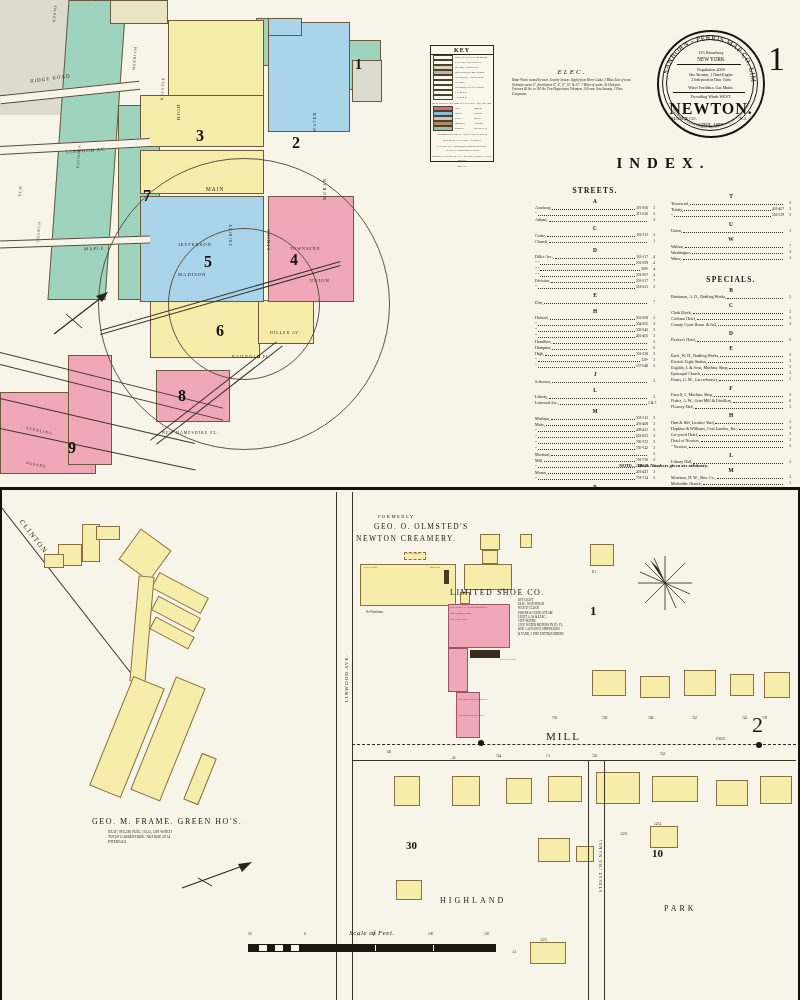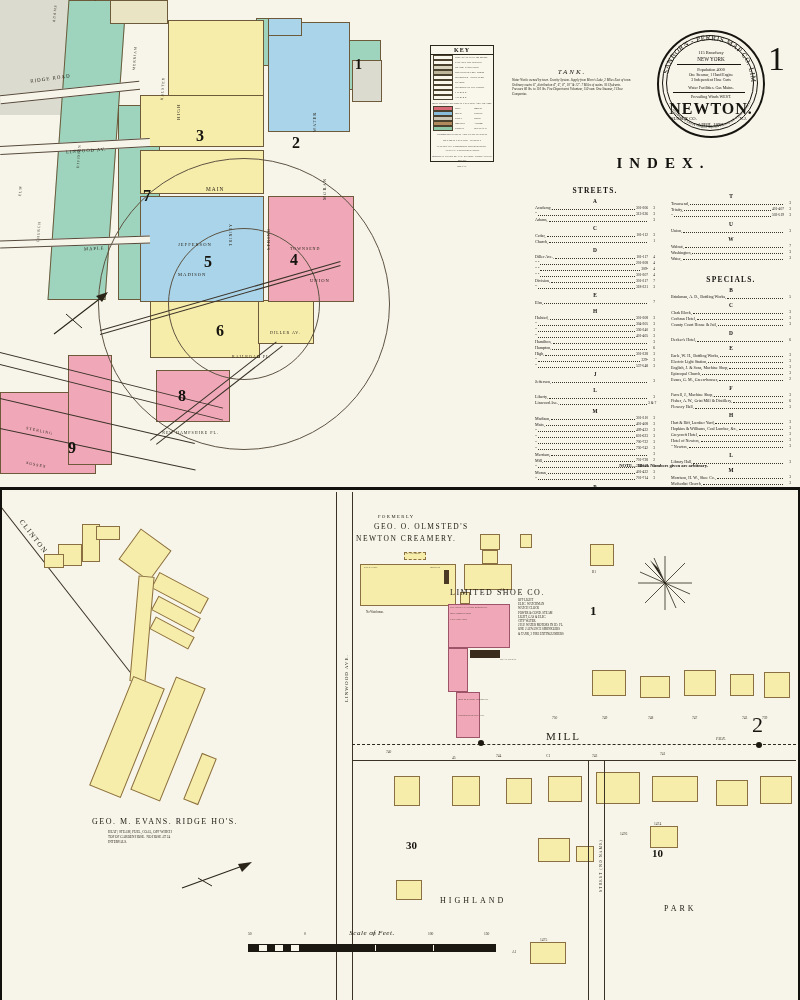--- a/index.html
+++ b/index.html
@@ -258,21 +258,21 @@
           </div>
       </div>
       <div class="key-cap">NUMBERS IN RED ARE CLOTH LINED</div>
       <div class="key-cap">REVISED YELLOW - HEIGHT</div>
       <div class="key-cap">ALTERNATE COMPOSITION ROOFING - ACTUAL CONSTRUCTION</div>
       <div class="key-cap">BROKEN LINES SCALE IN DIST. INDICATING SOLID</div>
       <div class="key-cap">METAL</div>
     </div>
 
     <div id="note">
-      <div class="nt">TANK.</div>
+      <div class="nt">ELEC.</div>
       <p>Water Works owned by town. Gravity System. Supply from Morris Lake, 2 Miles East of town. Ordinary mains 6", distribution 4", 6", 8", 10" &amp; 12". 7 Miles of mains. 95 Hydrants. Pressure 60 lbs. to 110 lbs.
 
 Fire Department. Volunteer, 150 men. One Steamer, 3 Hose Companies.</p>
     </div>
 
     <div id="seal">
       <div class="ring r1"></div>
       <div class="ring r2"></div>
       <div class="ring r3"></div>
       <svg width="104" height="104" viewBox="0 0 104 104" style="position:absolute;left:0;top:0;">
@@ -740,21 +740,21 @@
     <div class="bldg" style="left:96px;top:34px;width:24px;height:14px;"></div>
     <div class="bldg" style="left:126px;top:44px;width:38px;height:38px;transform:rotate(36deg);"></div>
     <div class="bldg" style="left:152px;top:92px;width:56px;height:18px;transform:rotate(28deg);"></div>
     <div class="bldg" style="left:152px;top:114px;width:48px;height:16px;transform:rotate(28deg);"></div>
     <div class="bldg" style="left:150px;top:134px;width:44px;height:14px;transform:rotate(28deg);"></div>
     <div class="bldg" style="left:134px;top:84px;width:16px;height:106px;transform:rotate(5deg);"></div>
     <div class="bldg" style="left:110px;top:186px;width:34px;height:118px;transform:rotate(22deg);"></div>
     <div class="bldg" style="left:152px;top:186px;width:32px;height:122px;transform:rotate(22deg);"></div>
     <div class="bldg" style="left:192px;top:262px;width:16px;height:50px;transform:rotate(22deg);"></div>
 
-    <div class="lbl-script" style="left:92px;top:325px;font-size:8px;">GEO. M. EVANS.  RIDGE HO'S.</div>
+    <div class="lbl-script" style="left:92px;top:325px;font-size:8px;">GEO. M. FRAME.  GREEN HO'S.</div>
     <div class="lbl-sub" style="left:108px;top:338px;">HEAT | STEAM, FUEL, COAL, OFF WHICH
 TOP OF GARDEN HOSE.  NO HOSE AT 24
 INTERVALS.</div>
 
     <div class="compass" style="left:178px;top:364px;width:80px;height:36px;">
       <svg width="80" height="36" viewBox="0 0 80 36">
         <line x1="4" y1="32" x2="70" y2="8" stroke="#2a2418" stroke-width="1.1"></line>
         <polygon points="74,6 60,8 64,16" fill="#2a2418"></polygon>
         <line x1="20" y1="22" x2="34" y2="30" stroke="#2a2418" stroke-width="1"></line>
       </svg>

